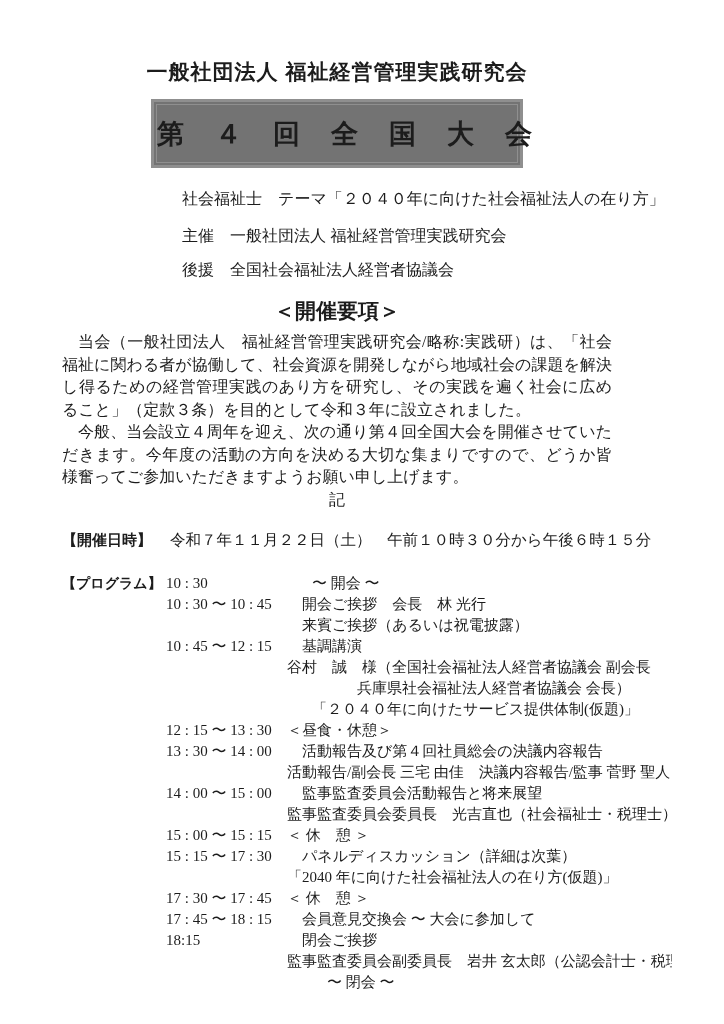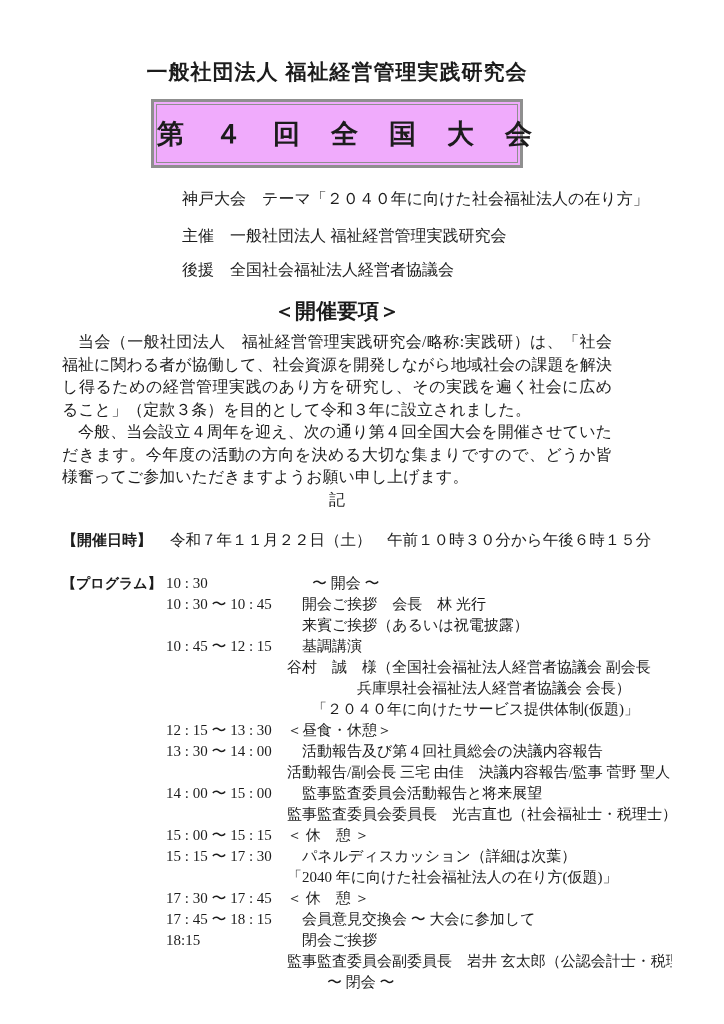--- a/index.html
+++ b/index.html
@@ -9,21 +9,21 @@
     font-family:"Liberation Serif", serif;
     padding:0 60px 0 62px; overflow:hidden; position:relative;
   }
   .org-title {
     padding-top:58px; text-align:center;
     font-family:"Liberation Sans", sans-serif;
     font-size:21px; font-weight:700; letter-spacing:1px;
   }
   .banner-outer {
     width:372px; margin:13px auto 0; box-sizing:border-box;
-    border:3px solid #8f8f8f; padding:2px; background:#f0abfc;
+    border:3px solid #8f8f8f; padding:2px; background:#737373;
   }
   .banner-inner {
     border:1px solid #8f8f8f; text-align:center; padding:11px 0 10px;
     font-family:"Liberation Sans", sans-serif;
     font-size:27px; font-weight:600; letter-spacing:2px; white-space:nowrap;
   }
   .sub {
     font-family:"Liberation Sans", sans-serif;
     font-size:16px; margin-left:120px; white-space:nowrap;
   }
@@ -63,21 +63,21 @@
 <body>
 
 <div class="page">
 
   <div class="org-title">一般社団法人 福祉経営管理実践研究会</div>
 
   <div class="banner-outer">
     <div class="banner-inner">第　４　回　全　国　大　会</div>
   </div>
 
-  <div class="sub theme">神戸大会　テーマ「２０４０年に向けた社会福祉法人の在り方」</div>
+  <div class="sub theme">社会福祉士　テーマ「２０４０年に向けた社会福祉法人の在り方」</div>
   <div class="sub host">主催　一般社団法人 福祉経営管理実践研究会</div>
   <div class="sub support">後援　全国社会福祉法人経営者協議会</div>
 
   <div class="section-heading">＜開催要項＞</div>
 
   <p class="body-para first">当会（一般社団法人　福祉経営管理実践研究会/略称:実践研）は、「社会福祉に関わる者が協働して、社会資源を開発しながら地域社会の課題を解決し得るための経営管理実践のあり方を研究し、その実践を遍く社会に広めること」（定款３条）を目的として令和３年に設立されました。</p>
   <p class="body-para">今般、当会設立４周年を迎え、次の通り第４回全国大会を開催させていただきます。今年度の活動の方向を決める大切な集まりですので、どうか皆様奮ってご参加いただきますようお願い申し上げます。</p>
 
   <div class="ki">記</div>
 

